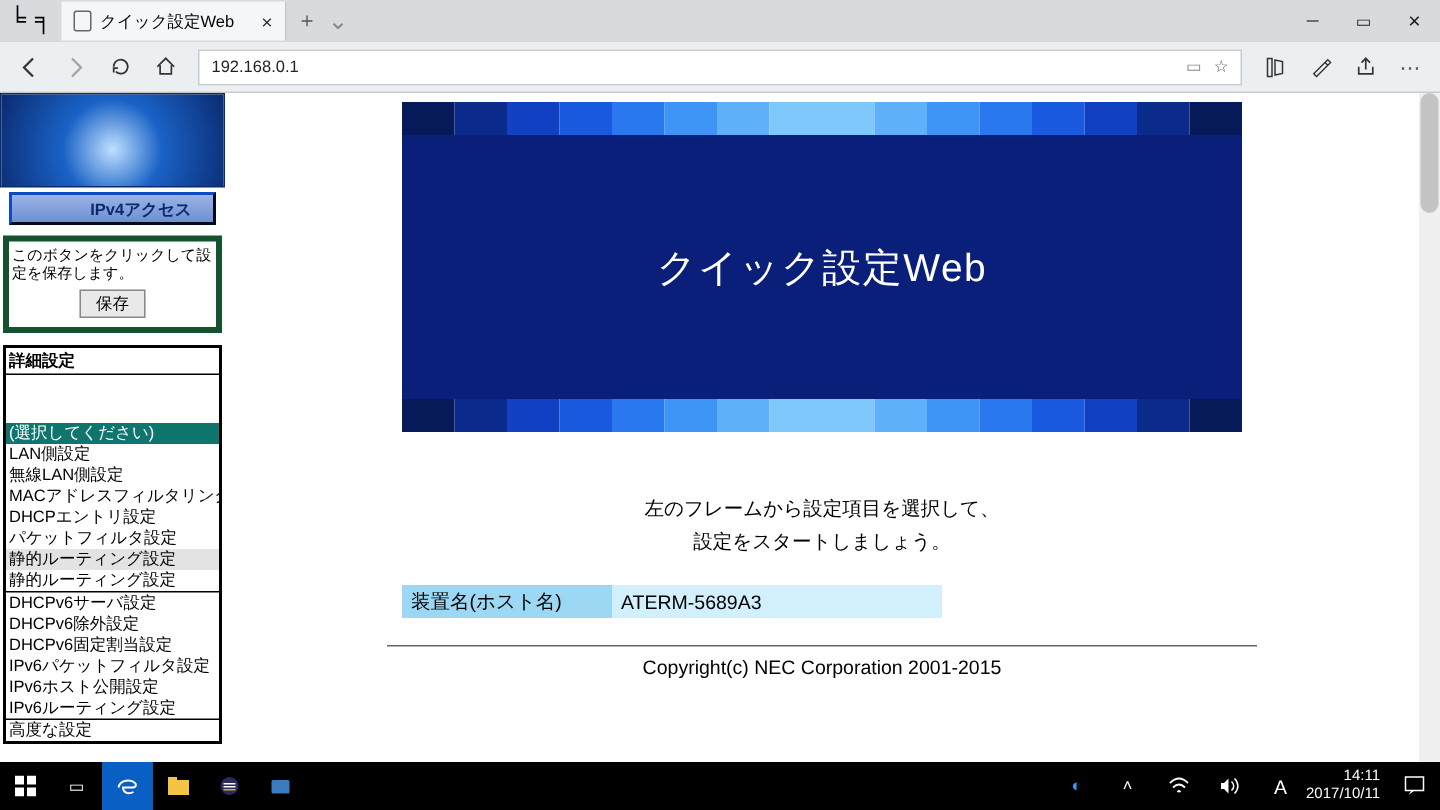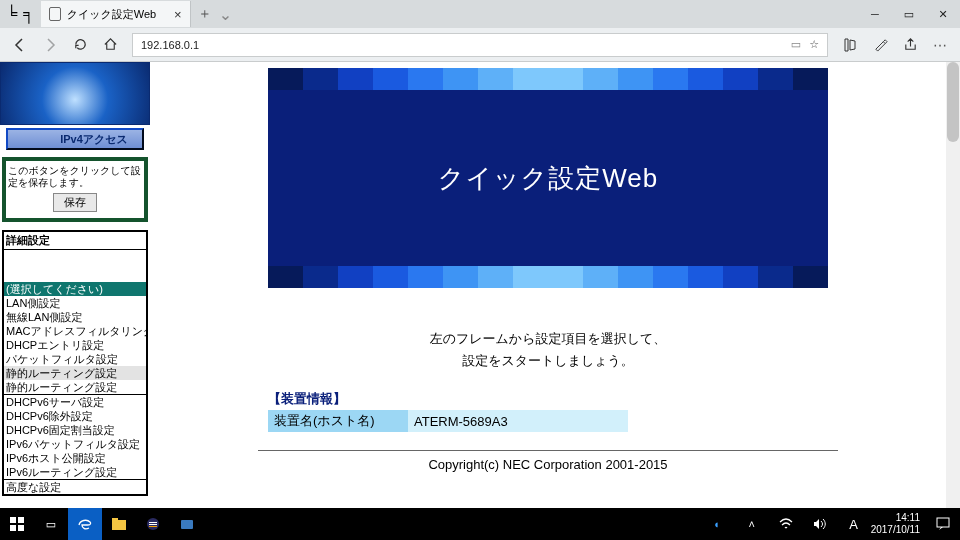--- a/index.html
+++ b/index.html
@@ -217,21 +217,20 @@
           <div style="background: rgb(17, 64, 194);"></div>
           <div style="background: rgb(10, 42, 140);"></div>
           <div style="background: rgb(6, 26, 90);"></div>
         </div>
     </div>
     <div class="instructions">
       <div>左のフレームから設定項目を選択して、</div>
       <div>設定をスタートしましょう。</div>
     </div>
     <div class="info-section">
-      <div class="info-heading">【装置情報】</div>
       <table class="info-table">
         <tbody>
             <tr>
           <td class="k">装置名(ホスト名)</td>
           <td class="v">ATERM-5689A3</td>
         </tr>
       </tbody>
         </table>
     </div>
     <hr class="full">

